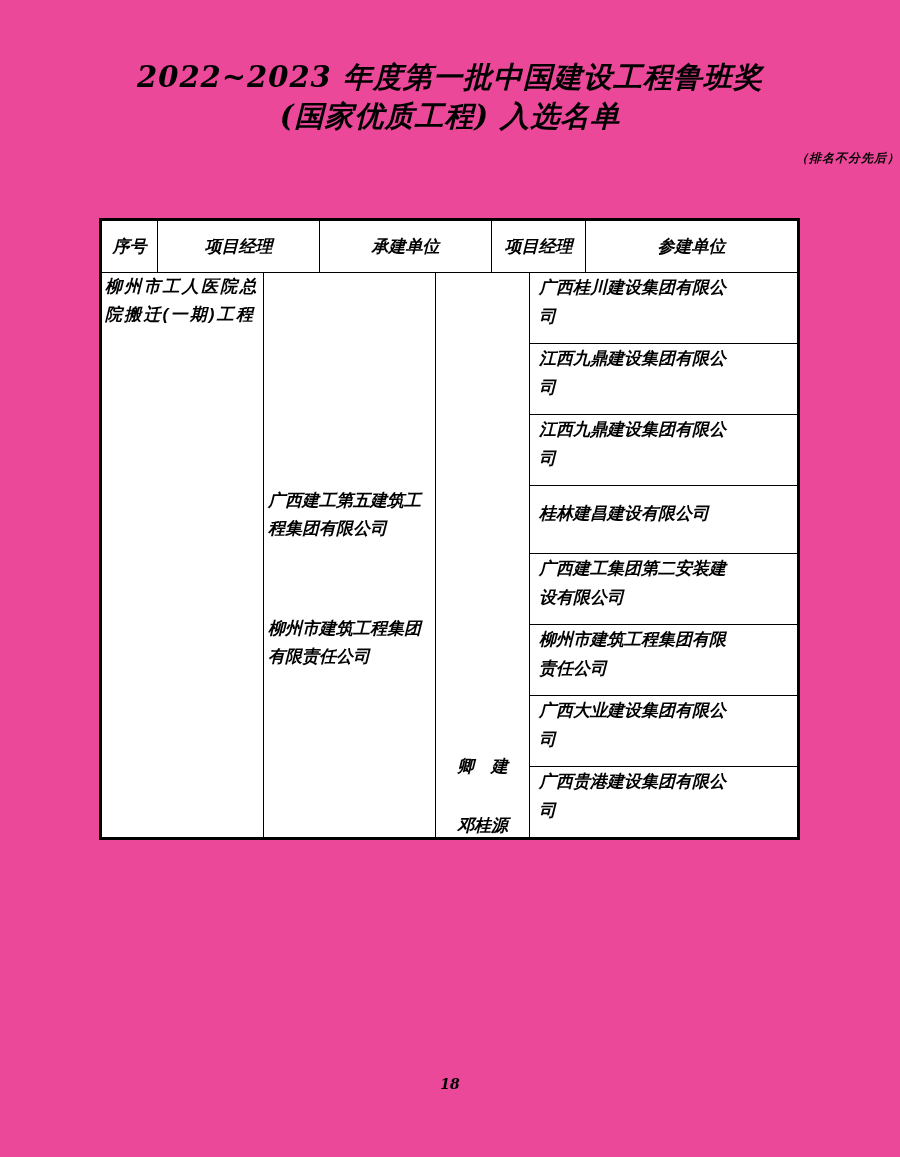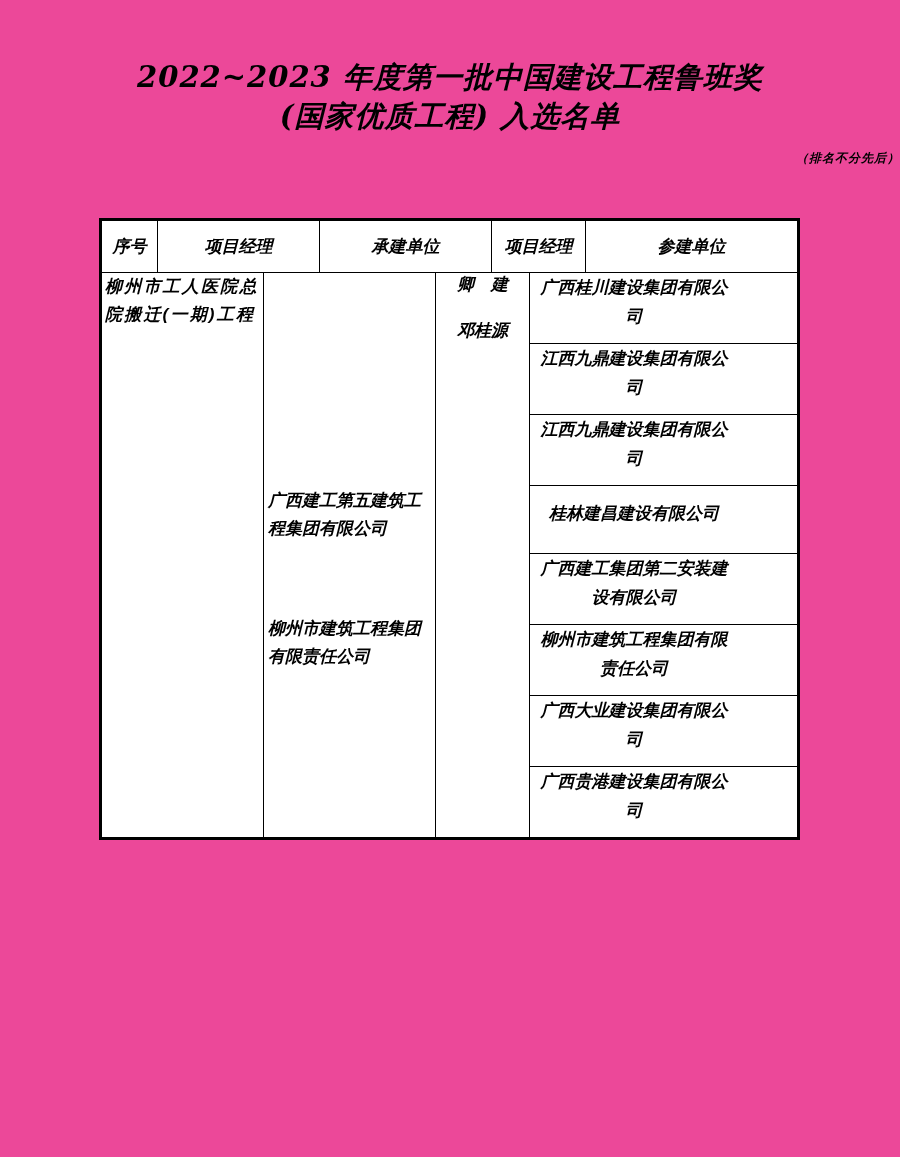--- a/index.html
+++ b/index.html
@@ -57,21 +57,21 @@
     display: flex; align-items: center; justify-content: center;
     font-weight: bold; font-size: 17px;
     border-right: 1px solid #000000;
   }
   .hcell:last-child, .bcell:last-child { border-right: none; }
 
   .col-no        { width: 56px;  flex: none; }
   .col-name      { width: 162px; flex: none; }
   .col-builder   { width: 172px; flex: none; }
   .col-manager   { width: 94px;  flex: none; }
-  .col-part      { flex: 1; text-align: center; }
+  .col-part      { flex: 1; }
 
   .bcell {
     border-right: 1px solid #000000;
     font-weight: bold; font-size: 17px;
     display: flex;
   }
 
   .cell-no {
     align-items: center; justify-content: center;
     font-family: "DejaVu Serif", serif;
@@ -90,22 +90,22 @@
     flex-direction: column; justify-content: center;
     gap: 24px;
     padding: 0 2px 0 4px;
   }
   .cell-builder .builder-item {
     line-height: 28px;
     word-break: break-all;
     margin-top: 48px;
   }
   .cell-manager {
-    flex-direction: column; justify-content: flex-start; align-items: center;
-    gap: 23px;
+    flex-direction: column; justify-content: flex-end; align-items: center;
+    gap: 36px;
     text-align: center;
   }
   .participants {
     display: flex; flex-direction: column;
   }
   .pcell {
     flex: 1;
     border-bottom: 1px solid #000000;
     display: flex; align-items: center;
     padding: 0 0 12px 9px;
@@ -187,14 +187,15 @@
             <div class="p-text">广西大业建设集团有限公司</div>
           </div>
         <div class="pcell">
             <div class="p-text">广西贵港建设集团有限公司</div>
           </div>
       </div>
 
     </div>
   </div>
 
+  <div class="page-number">18</div>
 
 </div>
 
 </body></html>

